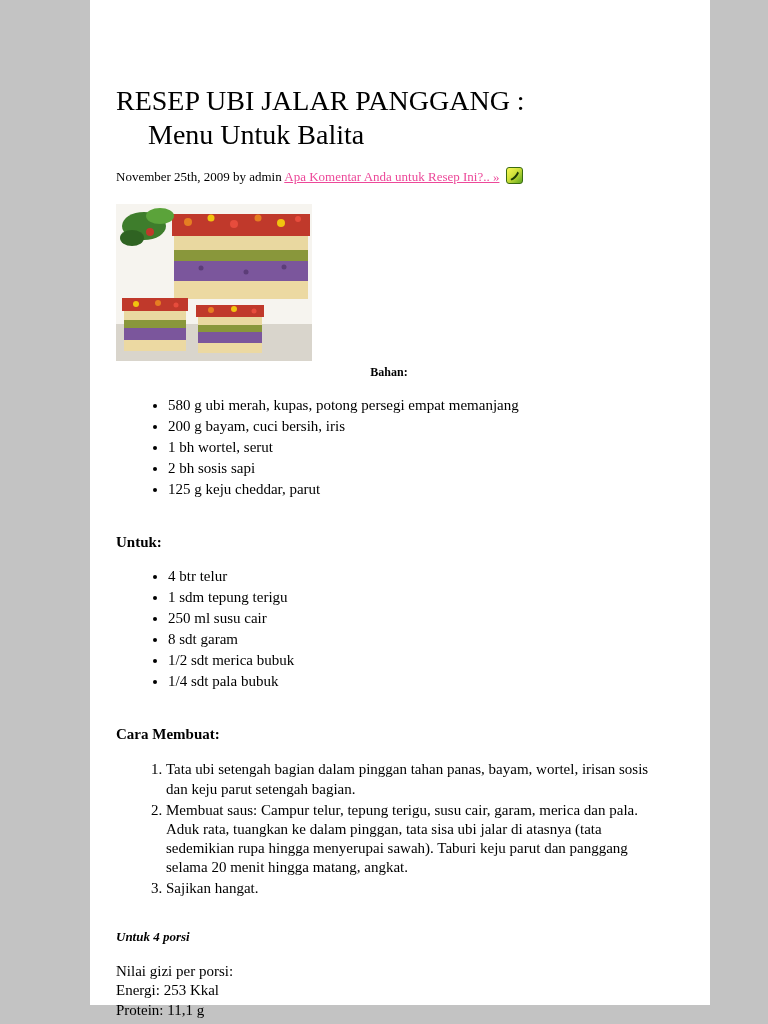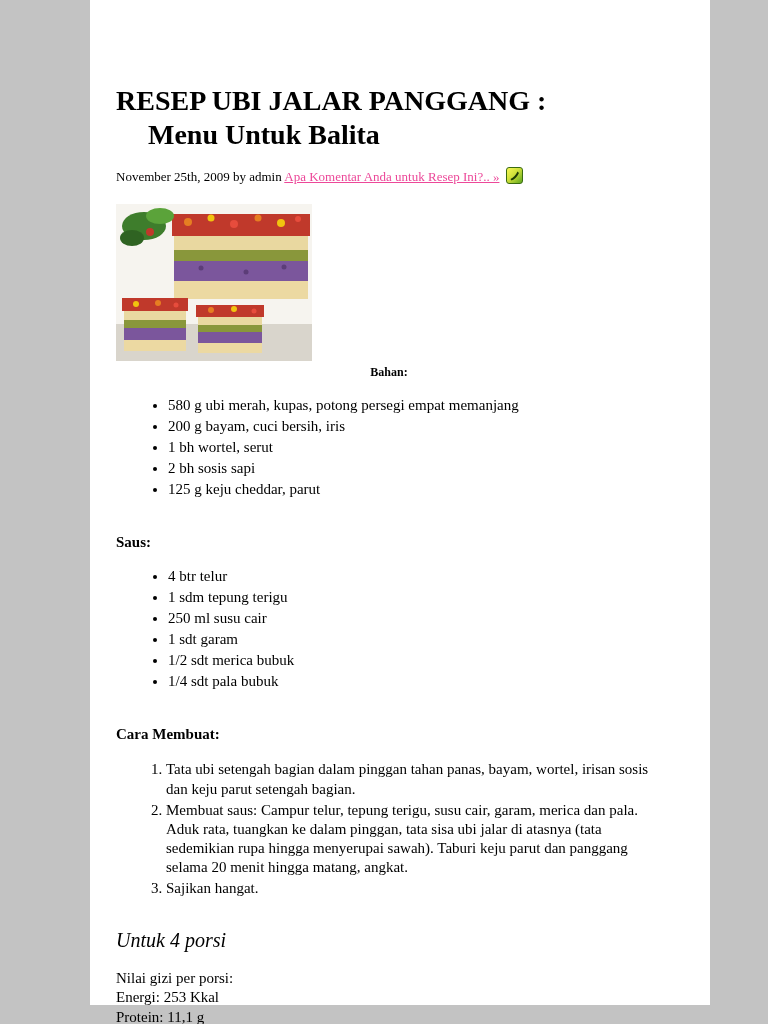--- a/index.html
+++ b/index.html
@@ -20,21 +20,21 @@
     left:90px; top:0;
     width:620px; height:1005px;
     background:#ffffff;
   }
   .content {
     padding:84px 48px 0 26px;
   }
   h1.title {
     margin:0;
     font-size:28px;
-    font-weight:bold;
+    font-weight:normal;
     line-height:1.22;
   }
   .title-line2 { display:block; margin-left:32px; }
   .byline {
     margin-top:15px;
     font-size:13px;
   }
   .byline a {
     text-decoration:underline;
     cursor:pointer;
@@ -70,21 +70,22 @@
     margin:17px 0 0 0;
     padding-left:52px;
     font-size:15px;
   }
   ul.items li { margin-bottom:4px; }
   ol.steps { padding-left:50px; }
   ol.steps li { margin-bottom:2px; line-height:1.28; }
   .serving {
     margin-top:30px;
     font-style:italic;
-    font-size:20px;
+    font-size:13px;
+    font-weight:bold;
   }
   .nutrition {
     margin-top:17px;
     font-size:15px;
     line-height:1.3;
   }
   .nutrition div { margin:0;font-family:Liberation Serif, serif; }
 </style>
 </head>
 <body>
@@ -160,27 +161,27 @@
       <div class="bahan-heading">Bahan:</div>
 
       <ul class="items">
           <li>580 g ubi merah, kupas, potong persegi empat memanjang</li>
           <li>200 g bayam, cuci bersih, iris</li>
           <li>1 bh wortel, serut</li>
           <li>2 bh sosis sapi</li>
           <li>125 g keju cheddar, parut</li>
         </ul>
 
-      <div class="section-heading">Saus:</div>
+      <div class="section-heading">Untuk:</div>
 
       <ul class="items">
           <li>4 btr telur</li>
           <li>1 sdm tepung terigu</li>
           <li>250 ml susu cair</li>
-          <li>1 sdt garam</li>
+          <li>8 sdt garam</li>
           <li>1/2 sdt merica bubuk</li>
           <li>1/4 sdt pala bubuk</li>
         </ul>
 
       <div class="section-heading">Cara Membuat:</div>
 
       <ol class="steps">
           <li>Tata ubi setengah bagian dalam pinggan tahan panas, bayam, wortel, irisan sosis dan keju parut setengah bagian.</li>
           <li>Membuat saus: Campur telur, tepung terigu, susu cair, garam, merica dan pala. Aduk rata, tuangkan ke dalam pinggan, tata sisa ubi jalar di atasnya (tata sedemikian rupa hingga menyerupai sawah). Taburi keju parut dan panggang selama 20 menit hingga matang, angkat.</li>
           <li>Sajikan hangat.</li>

